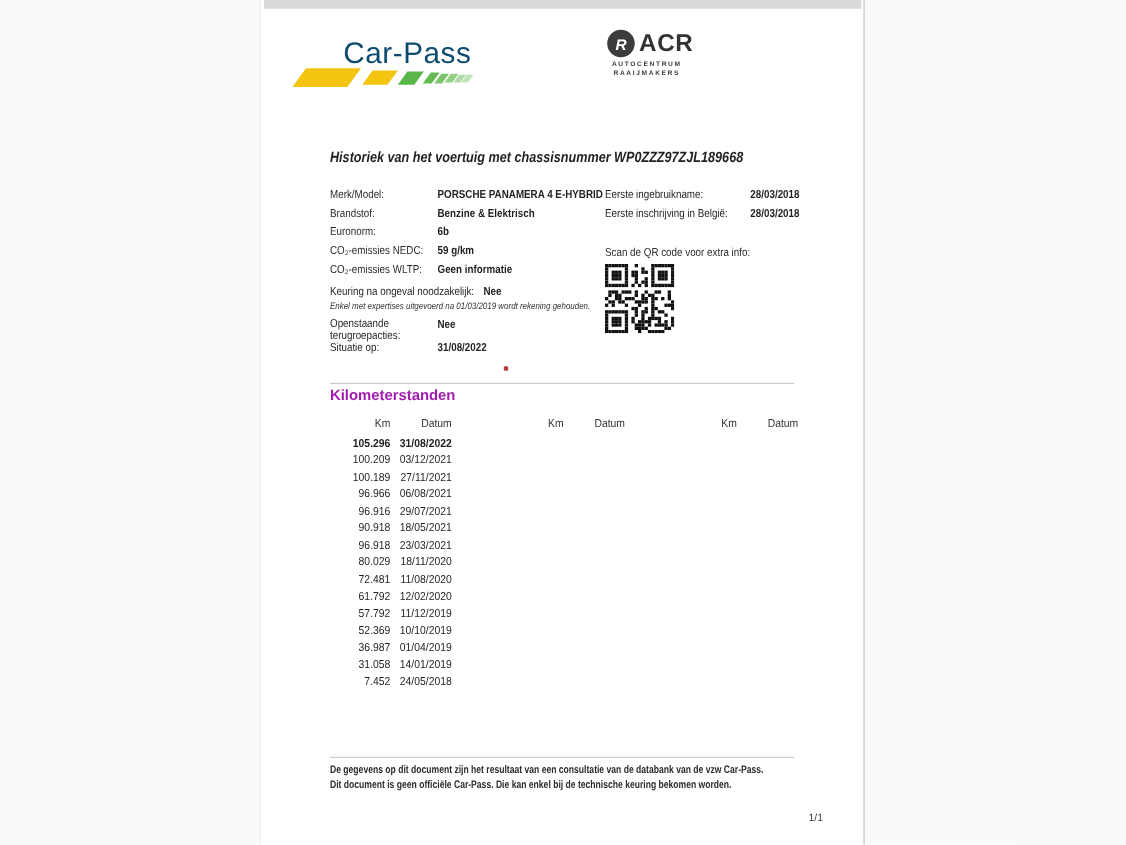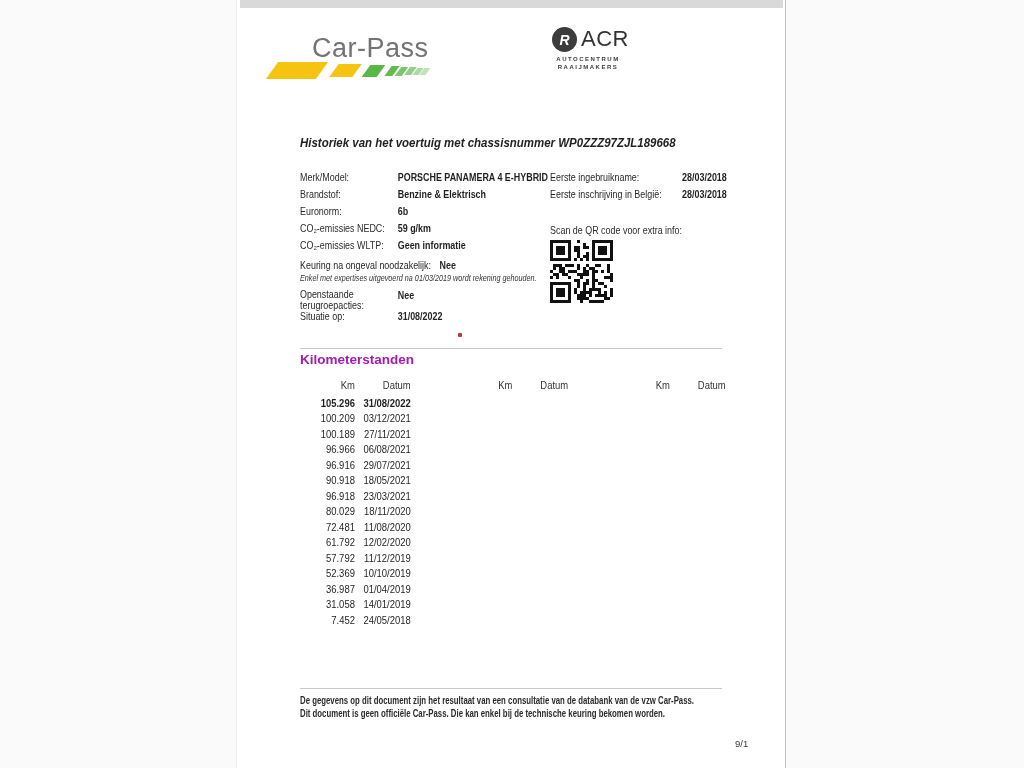--- a/index.html
+++ b/index.html
@@ -14,40 +14,40 @@
     position:absolute; left:236px; top:0; width:550px; height:768px;
     background:#ffffff;
     border-left:1px solid #ececec;
     border-right:1px solid #c2c2c2;
   }
   .top-strip { position:absolute; left:240px; top:0; width:543px; height:8px; background:#d9d9d9; }
 
   
   .brand-text {
     position:absolute; left:312px; top:33px;
-    font-size:27px; font-weight:500; letter-spacing:.5px; color:#737373;
+    font-size:27px; font-weight:500; letter-spacing:.5px; color:#0c4a6e;
   }
   .para { position:absolute; transform:skewX(-36deg); }
   .y1 { left:272px; top:62px; width:50px; height:17px; background:var(--yellow); }
   .y2 { left:334px; top:64px; width:23px; height:13px; background:var(--yellow); }
   .g0 { left:366px; top:65px; width:15px; height:12px; background:var(--green); }
   .d1 { left:388px; top:66px;   width:8px;   height:10px;  background:var(--green); opacity:.95; }
   .d2 { left:398px; top:66.5px; width:7px;   height:9px;   background:var(--green); opacity:.80; }
   .d3 { left:407px; top:67px;   width:6.5px; height:8px;   background:var(--green); opacity:.65; }
   .d4 { left:415px; top:67.5px; width:6px;   height:7px;   background:var(--green); opacity:.50; }
   .d5 { left:422px; top:68px;   width:5.5px; height:6.5px; background:var(--green); opacity:.38; }
 
   
   .acr-circle {
     position:absolute; left:552px; top:27px; width:25px; height:25px;
     background:#3c3c3c; border-radius:50%;
     color:#fff; font-weight:bold; font-style:italic; font-size:14px;
     display:flex; align-items:center; justify-content:center;
   }
-  .acr-name { position:absolute; left:581px; top:26px; font-size:22px; font-weight:normal; color:#333; letter-spacing:.5px; }
+  .acr-name { position:absolute; left:581px; top:26px; font-size:22px; font-weight:bold; color:#333; letter-spacing:.5px; }
   .acr-sub { position:absolute; left:552px; width:72px; text-align:center; font-size:6px; font-weight:bold; letter-spacing:1.5px; color:#3a3a3a; }
   .acr-sub1 { top:56px; } .acr-sub2 { top:64px; }
 
   
   .doc-title {
     position:absolute; left:300px; top:135px; width:470px;
     font-size:13.5px; font-weight:bold; font-style:italic; color:#222;
     white-space:nowrap; transform:scaleX(.85); transform-origin:0 0;
   }
 
@@ -481,13 +481,13 @@
       <span class="dt-cell">Datum</span>
     </div>
   </div>
 </div>
 
 <div class="divider div-footer"></div>
 <div class="footer-text">
   <div>De gegevens op dit document zijn het resultaat van een consultatie van de databank van de vzw Car-Pass.</div>
   <div>Dit document is geen officiële Car-Pass. Die kan enkel bij de technische keuring bekomen worden.</div>
 </div>
-<div class="page-num">9/1</div>
+<div class="page-num">1/1</div>
 
 </body></html>

